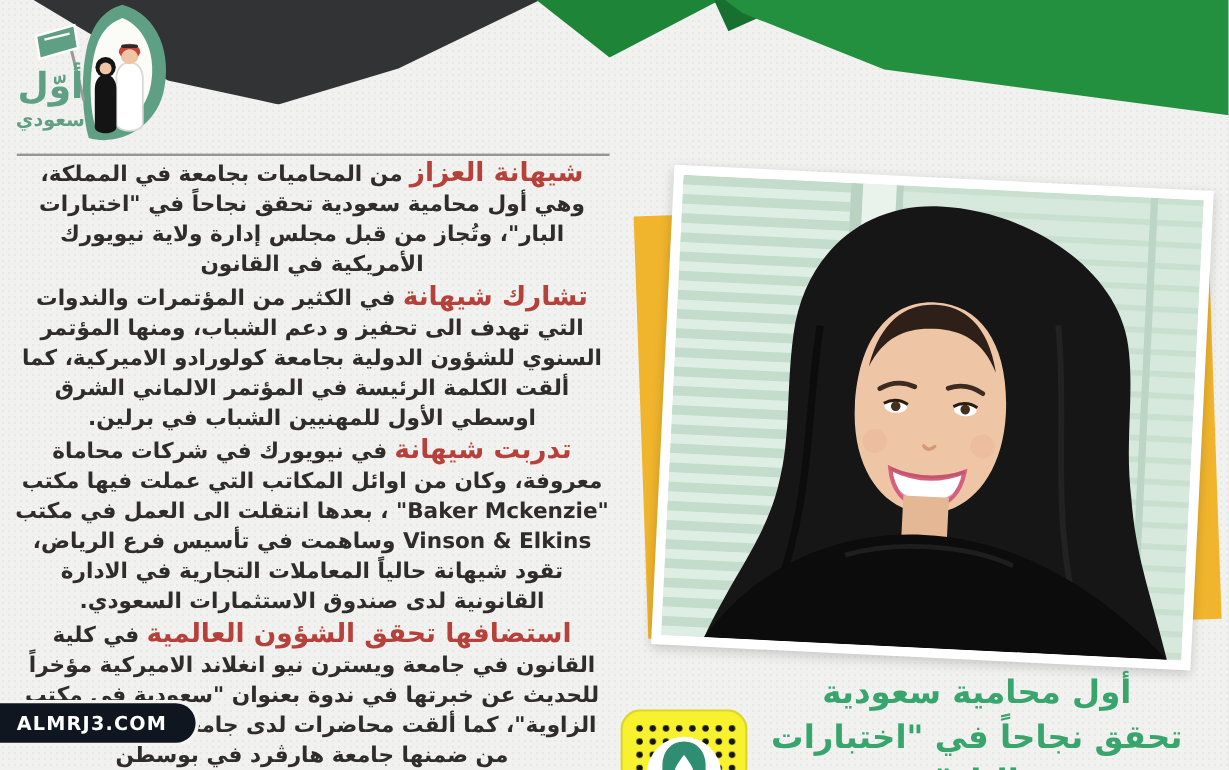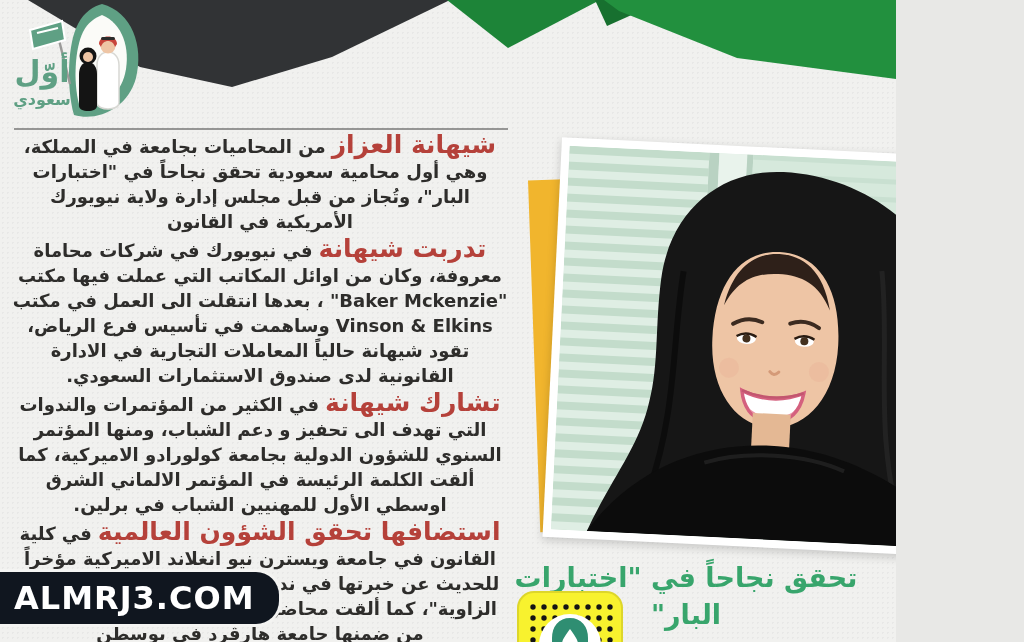--- a/index.html
+++ b/index.html
@@ -1,17 +1,17 @@
 <!DOCTYPE html>
 <html lang="ar"><head>
 <meta charset="utf-8">
 <style>
   html,body{margin:0;padding:0;background:#e8e8e6;}
   #canvas{
-    position:relative;width:896px;height:642px;overflow:hidden;
+    position:relative;width:1024px;height:642px;overflow:hidden;
     background:#f1f1ef;
     background-image:radial-gradient(rgba(0,0,0,0.035) 1px, transparent 1px);
     background-size:5px 5px;
     font-family:"DejaVu Sans", sans-serif;
   }
   .shape{position:absolute;inset:0;pointer-events:none;}
   #shape-dark{background:#313335;clip-path:polygon(28px 0,450px 0,332px 57px,232px 87px,140px 67px);}
   #shape-green-mid{background:#1d8438;clip-path:polygon(447px 0,600px 0,508px 48px);}
   #shape-green-sliver{background:#17702f;clip-path:polygon(595px 0,665px 0,607px 26px);}
   #shape-green-main{background:#22903e;clip-path:polygon(604px 0,1024px 0,1024px 96px,737px 58px,619px 11px);}
@@ -19,21 +19,21 @@
   #logo{position:absolute;left:12px;top:2px;width:136px;height:120px;}
 
   #top-divider{position:absolute;left:14px;top:128px;width:494px;height:2px;background:#4a4a4a;opacity:.55;}
 
   #article{
     position:absolute;left:10px;top:132px;width:500px;
     direction:rtl;text-align:center;
     font-weight:700;color:#2e2d2b;font-size:18px;line-height:25px;
   }
   .para{margin:0 0 2px 0;}
-  .lead{color:#b5413a;font-size:25px;margin-inline-end:6px;}
+  .lead{color:#b5413a;font-size:22px;margin-inline-end:6px;}
 
   #photo-frame-yellow{
     position:absolute;left:534px;top:172px;width:478px;height:352px;
     background:#f1b52d;transform:rotate(-2deg);
   }
   #portrait-photo{
     position:absolute;left:552px;top:148px;width:450px;height:400px;
     background:#ffffff;padding:8px;box-sizing:border-box;
     transform:rotate(2.8deg);
     box-shadow:0 3px 10px rgba(0,0,0,0.18);
@@ -42,26 +42,26 @@
 
   #headline{
     position:absolute;right:14px;top:559px;width:392px;
     direction:rtl;text-align:center;
     color:#38a56c;font-weight:700;font-size:27px;line-height:37px;
   }
 
   #snapcode{position:absolute;left:517px;top:591px;width:106px;height:106px;}
 
   #watermark-badge{
-    position:absolute;left:0;top:569px;
+    position:absolute;left:0;top:583px;
     background:#10161f;color:#ffffff;
     border:3px solid #f4f4f2;border-left:none;
     border-radius:0 26px 26px 0;
     padding:7px 24px 7px 14px;
-    font-weight:700;font-size:32px;letter-spacing:1px;
+    font-weight:700;font-size:16px;letter-spacing:1px;
     font-family:"DejaVu Sans", sans-serif;
   }
 </style>
 </head>
 <body>
 
 <div id="canvas">
 
   <div class="shape" id="shape-dark"></div>
   <div class="shape" id="shape-green-mid"></div>
@@ -97,24 +97,24 @@
     </svg>
   </div>
 
   <div id="top-divider"></div>
 
   <div id="article">
     <p class="para">
       <strong class="lead">شيهانة العزاز</strong><span>من المحاميات بجامعة في المملكة، وهي أول محامية سعودية تحقق نجاحاً في "اختبارات البار"، وتُجاز من قبل مجلس إدارة ولاية نيويورك الأمريكية في القانون</span>
     </p>
     <p class="para">
-      <strong class="lead">تدربت شيهانة</strong><span>في نيويورك في شركات محاماة معروفة، وكان من اوائل المكاتب التي عملت فيها مكتب "Baker Mckenzie" ، بعدها انتقلت الى العمل في مكتب Vinson &amp; Elkins وساهمت في تأسيس فرع الرياض، تقود شيهانة حالياً المعاملات التجارية في الادارة القانونية لدى صندوق الاستثمارات السعودي.</span>
+      <strong class="lead">تشارك شيهانة</strong><span>في الكثير من المؤتمرات والندوات التي تهدف الى تحفيز و دعم الشباب، ومنها المؤتمر السنوي للشؤون الدولية بجامعة كولورادو الاميركية، كما ألقت الكلمة الرئيسة في المؤتمر الالماني الشرق اوسطي الأول للمهنيين الشباب في برلين.</span>
     </p>
     <p class="para">
-      <strong class="lead">تشارك شيهانة</strong><span>في الكثير من المؤتمرات والندوات التي تهدف الى تحفيز و دعم الشباب، ومنها المؤتمر السنوي للشؤون الدولية بجامعة كولورادو الاميركية، كما ألقت الكلمة الرئيسة في المؤتمر الالماني الشرق اوسطي الأول للمهنيين الشباب في برلين.</span>
+      <strong class="lead">تدربت شيهانة</strong><span>في نيويورك في شركات محاماة معروفة، وكان من اوائل المكاتب التي عملت فيها مكتب "Baker Mckenzie" ، بعدها انتقلت الى العمل في مكتب Vinson &amp; Elkins وساهمت في تأسيس فرع الرياض، تقود شيهانة حالياً المعاملات التجارية في الادارة القانونية لدى صندوق الاستثمارات السعودي.</span>
     </p>
     <p class="para">
       <strong class="lead">استضافها تحقق الشؤون العالمية</strong><span>في كلية القانون في جامعة ويسترن نيو انغلاند الاميركية مؤخراً للحديث عن خبرتها في ندوة بعنوان "سعودية في مكتب الزاوية"، كما ألقت محاضرات لدى جامعات أمريكية عدة من ضمنها جامعة هارڤرد في بوسطن</span>
     </p>
   </div>
 
   <div id="photo-frame-yellow"></div>
   <div id="portrait-photo">
     <svg viewBox="0 0 434 384" preserveAspectRatio="none">
       <defs>
@@ -157,20 +157,21 @@
         <path d="M184,236 Q215,247 246,236" stroke="#c2566f" stroke-width="2.5" fill="none"></path>
         <path d="M192,254 Q215,270 238,254 Q228,266 215,266 Q202,266 192,254 Z" fill="#e78aa0" opacity="0.9"></path>
         <rect x="196" y="258" width="38" height="40" fill="#e4b894"></rect>
         <path d="M36,384 C80,318 148,290 215,290 C282,290 352,318 422,384 Z" fill="#0c0c0c"></path>
         <path d="M150,310 C190,296 250,296 290,312" stroke="#2b2b2b" stroke-width="4" fill="none" opacity="0.6"></path>
       </g>
     </svg>
   </div>
 
   <div id="headline">
+    <div>أول محامية سعودية</div>
     <div>تحقق نجاحاً في "اختبارات البار"</div>
   </div>
 
   <div id="snapcode">
     <svg viewBox="0 0 106 106">
       <defs>
         <pattern id="dotpat" width="11" height="11" patternUnits="userSpaceOnUse">
           <circle cx="5" cy="5" r="2.7" fill="#141414"></circle>
         </pattern>
       </defs>

